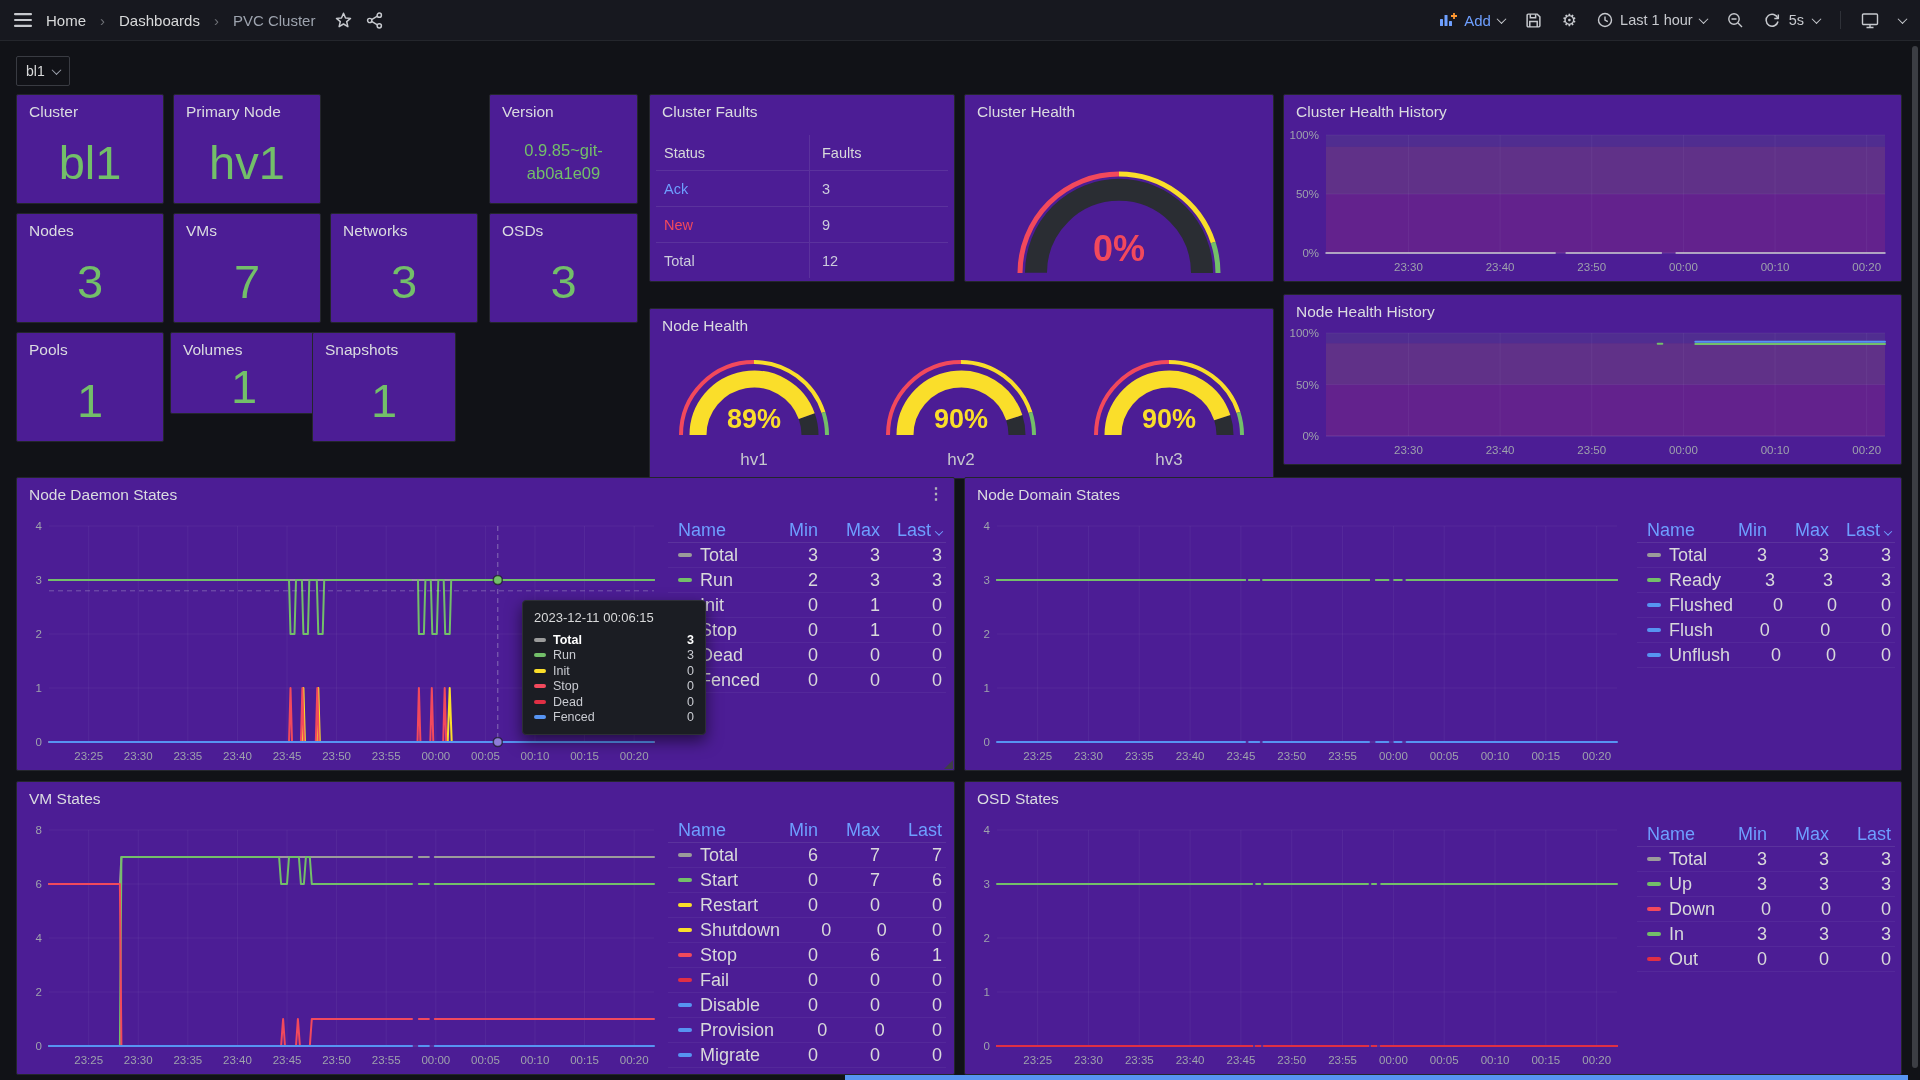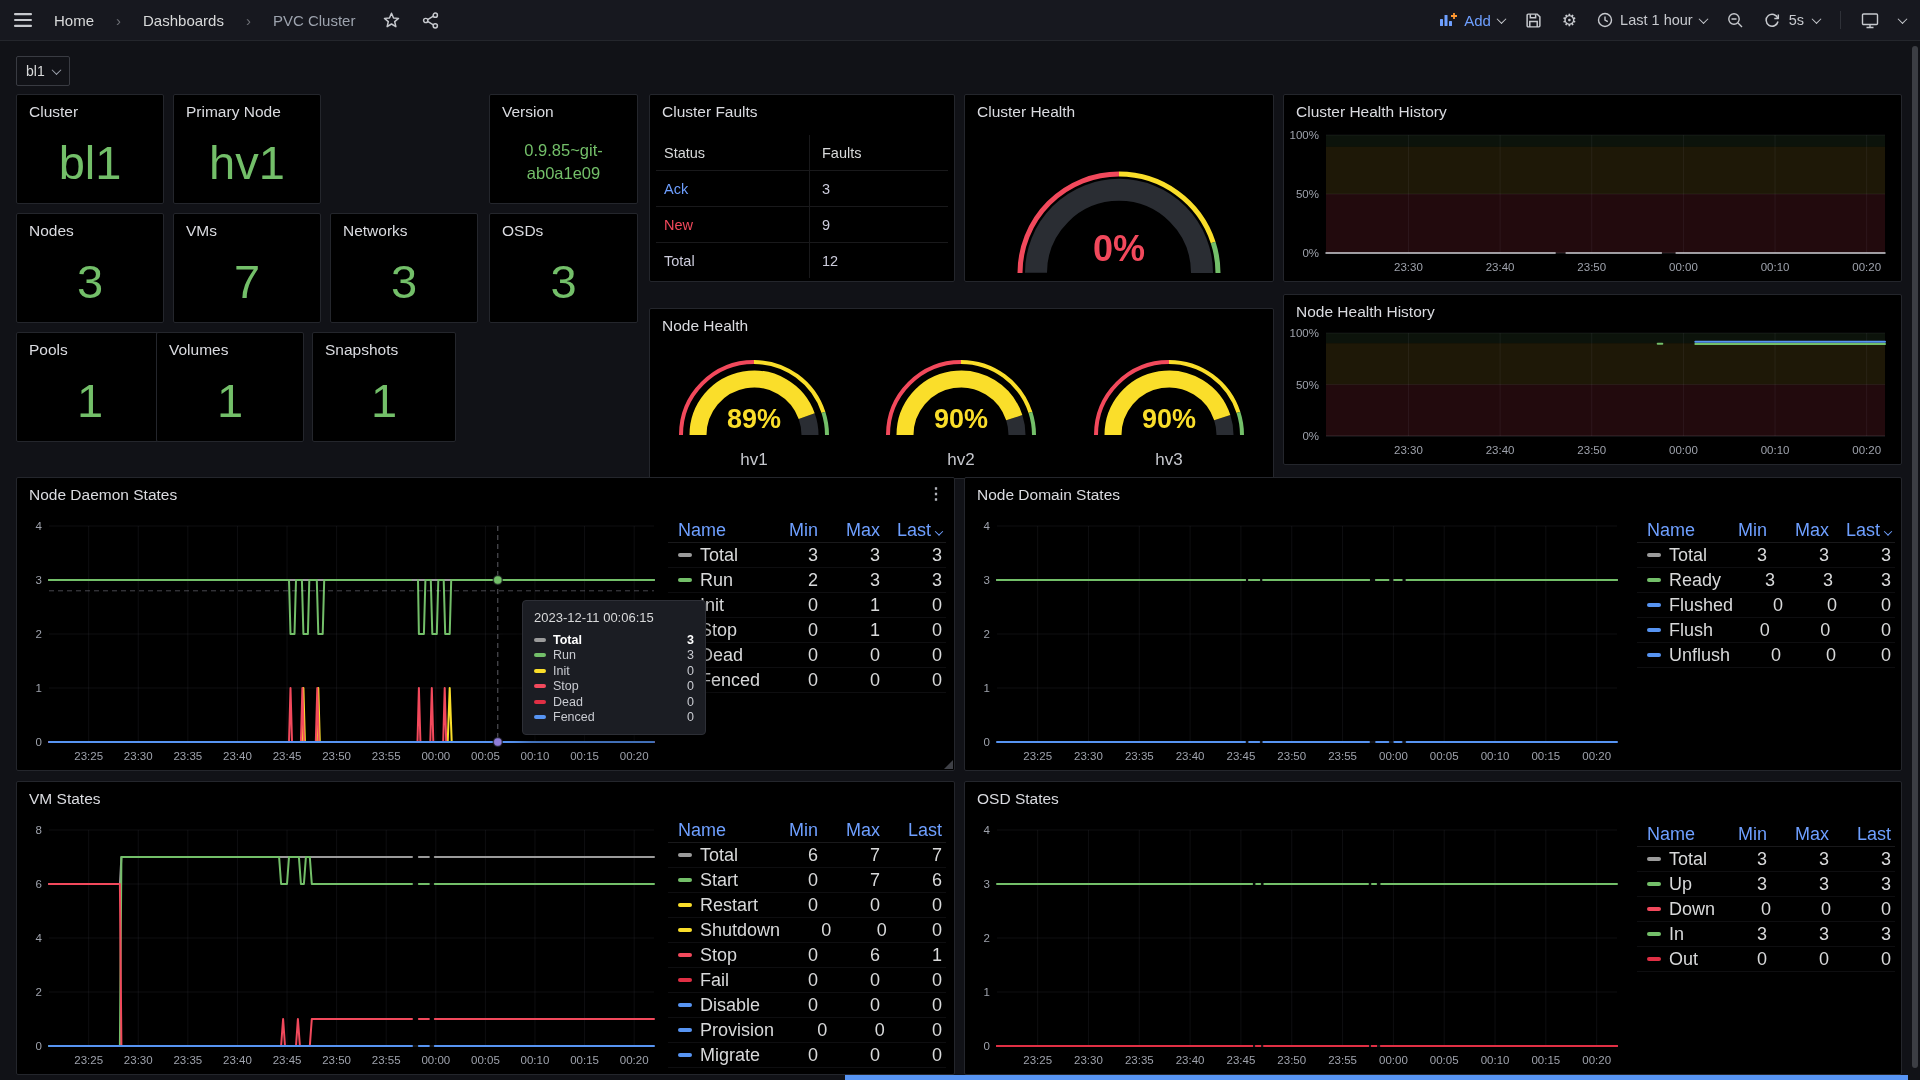--- a/index.html
+++ b/index.html
@@ -1,36 +1,36 @@
 <!DOCTYPE html>
 <html><head>
 <meta charset="utf-8">
 <style>
   html,body{margin:0;padding:0;background:#111217;overflow:hidden}
   .screen{position:relative;width:1920px;height:1080px;background:#111217;
           font-family:"Liberation Sans",sans-serif;color:#D8D9DA}
   
   .topnav{position:absolute;top:0;left:0;width:1920px;height:41px;background:#17181F;
           border-bottom:1px solid #24262C;display:flex;align-items:center;justify-content:space-between;box-sizing:border-box;padding:0 14px}
-  .nav-left,.nav-right{display:flex;align-items:center;gap:22px}
+  .nav-left,.nav-right{display:flex;align-items:center;gap:14px}
   .nav-right{gap:20px}
   .crumb{font-size:15px;color:#D8D9DA;cursor:pointer}
   .crumb.current{color:#9DA3AE}
   .bsep{color:#6E7076;font-size:15px}
   .icon{display:inline-flex;align-items:center;justify-content:center;color:#C7C9CE}
   .icon svg{display:block}
   .nav-group{display:flex;align-items:center;gap:7px;color:#C7C9CE;font-size:14.5px}
   .add-label{color:#6E9FFF;font-size:15px;font-weight:500}
   .chev{display:inline-block;width:6px;height:6px;border-right:1.6px solid currentColor;
         border-bottom:1.6px solid currentColor;transform:rotate(45deg) translate(-1px,-1px)}
   .vsep{width:1px;height:18px;background:#2F3138}
   
   .varbox{position:absolute;left:16px;top:56px;height:30px;min-width:50px;border:1px solid #393B42;
           border-radius:2px;display:flex;align-items:center;gap:8px;padding:0 9px;font-size:14px;color:#D8D9DA;box-sizing:border-box;cursor:pointer}
-  .panel{position:absolute;background:#000000;border:1px solid #24262C;border-radius:2px;box-sizing:border-box}
+  .panel{position:absolute;background:#4c1d95;border:1px solid #24262C;border-radius:2px;box-sizing:border-box}
   .ptitle{position:absolute;top:8px;left:12px;font-size:15.5px;font-weight:500;color:#DADBE0;white-space:nowrap}
   .sval{position:absolute;left:0;right:0;top:26px;bottom:0;display:flex;align-items:center;justify-content:center;
         font-size:47px;font-weight:500;color:#73BF69;line-height:1}
   .sval.small{font-size:16.5px;line-height:1.4;text-align:center}
   .sval.small span{display:block;width:118px;overflow-wrap:break-word}
   
   .ftable{position:absolute;left:6px;right:6px;top:40px;bottom:8px;font-size:14.5px}
   .frow{display:flex;height:35px;align-items:center;border-bottom:1px solid rgba(204,204,220,0.12)}
   .frow:last-child{border-bottom:none}
   .fcell1{width:145px;padding-left:8px}
@@ -194,21 +194,21 @@
     <div class="sval">3</div>
   </div>
   <div class="panel" style="left:489px;top:213px;width:149px;height:110px">
     <div class="ptitle">OSDs</div>
     <div class="sval">3</div>
   </div>
   <div class="panel" style="left:16px;top:332px;width:148px;height:110px">
     <div class="ptitle">Pools</div>
     <div class="sval">1</div>
   </div>
-  <div class="panel" style="left:156px;top:332px;width:148px;height:110px">
+  <div class="panel" style="left:170px;top:332px;width:148px;height:82px">
     <div class="ptitle">Volumes</div>
     <div class="sval">1</div>
   </div>
   <div class="panel" style="left:312px;top:332px;width:144px;height:110px">
     <div class="ptitle">Snapshots</div>
     <div class="sval">1</div>
   </div>
 
   <div class="panel" style="left:649px;top:94px;width:306px;height:188px">
     <div class="ptitle">Cluster Faults</div>

